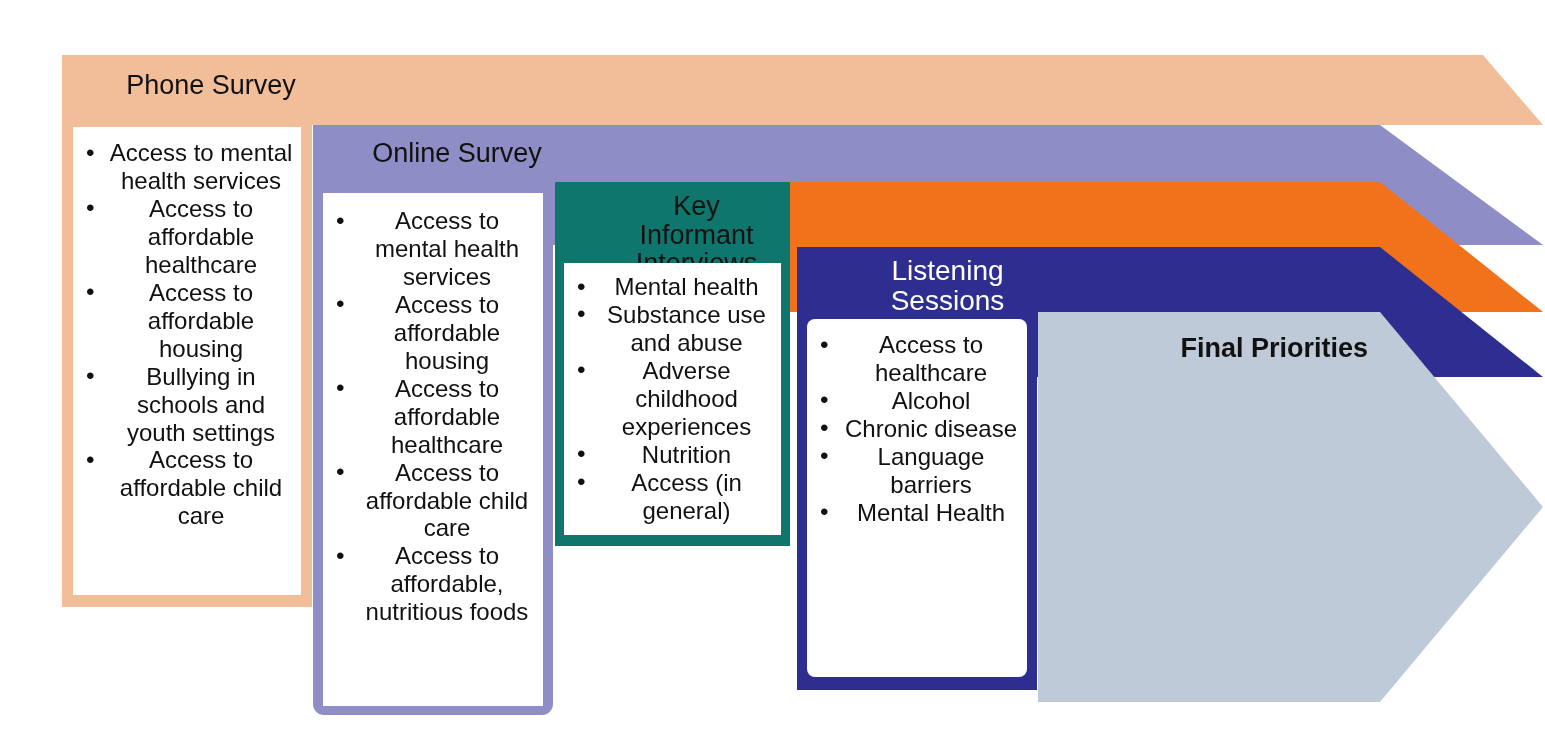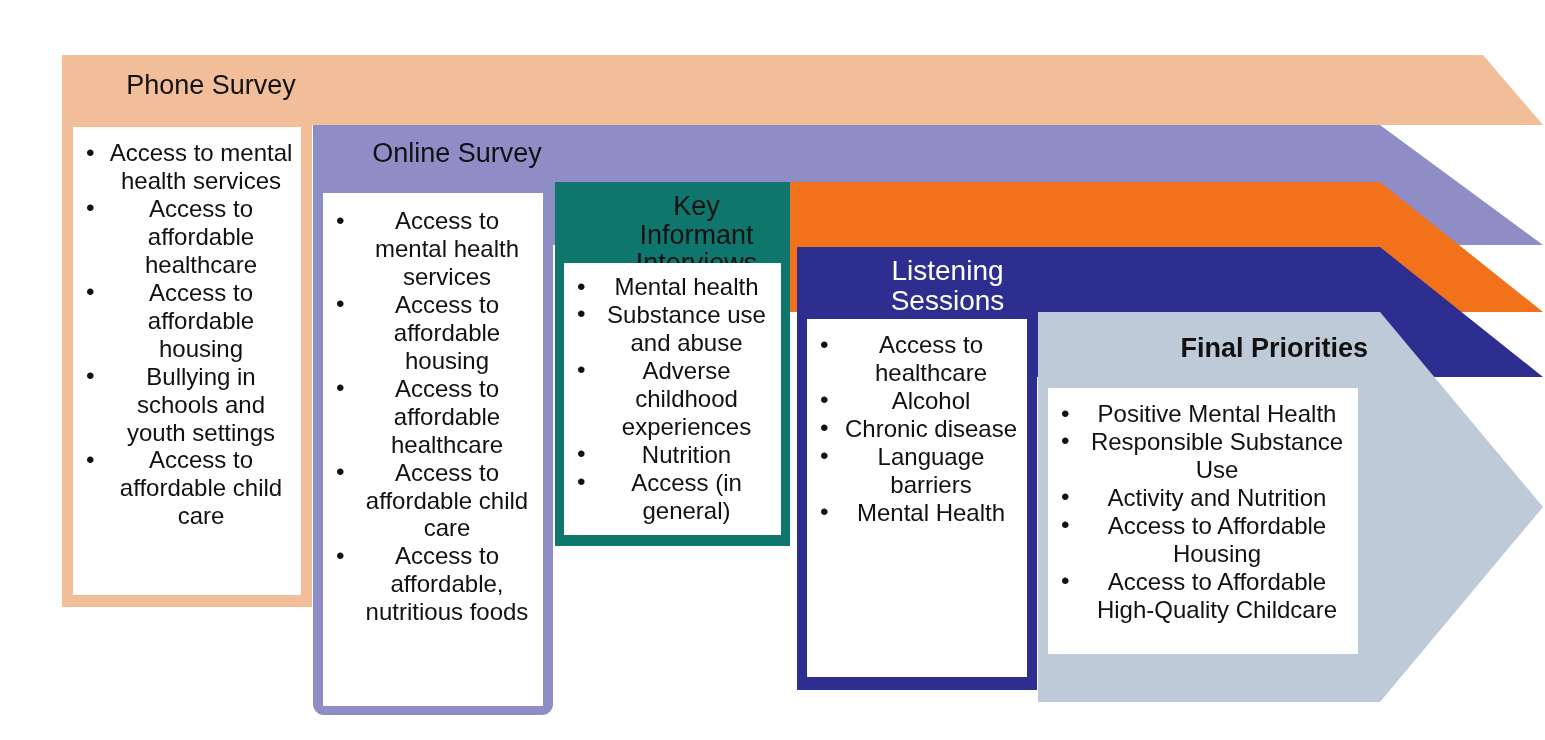--- a/index.html
+++ b/index.html
@@ -147,38 +147,29 @@
         <li>Adverse childhood experiences</li>
         <li>Nutrition</li>
         <li>Access (in general)</li>
       </ul>
     </div>
   </div>
 
   <div class="stage" style="left:797px; top:247px; width:240px; height:443px; z-index:14;
               background:#2E2E91;">
     <div class="stage-title" style="left:24px; top:9px; width:205px; font-size:28px; color:#FFFFFF;">Listening Sessions</div>
-    <div class="listbox" style="left:10px; top:72px; width:220px; height:358px;">
+    <div class="listbox" style="left:10px; top:72px; width:220px; height:358px;border-radius:8px;">
         <ul class="bullets" style="font-size:24px; padding-top:12px;">
         <li>Access to healthcare</li>
         <li>Alcohol</li>
         <li>Chronic disease</li>
         <li>Language barriers</li>
         <li>Mental Health</li>
       </ul>
     </div>
   </div>
 
   <div class="stage" style="left:1038px; top:312px; width:330px; height:354px; z-index:15;
               background:#BFCAD9;">
     <div class="stage-title bold" style="left:0; top:22px; width:330px; font-size:27px; color:#111111;">Final Priorities</div>
-    <div class="listbox" style="left:10px; top:76px; width:310px; height:266px;">
-      <ul class="bullets" style="font-size:24px; padding-top:12px;">
-        <li>Positive Mental Health</li>
-        <li>Responsible Substance Use</li>
-        <li>Activity and Nutrition</li>
-        <li>Access to Affordable Housing</li>
-        <li>Access to Affordable High-Quality Childcare</li>
-      </ul>
-    </div>
   </div>
 
 </div>
 
 </body></html>

